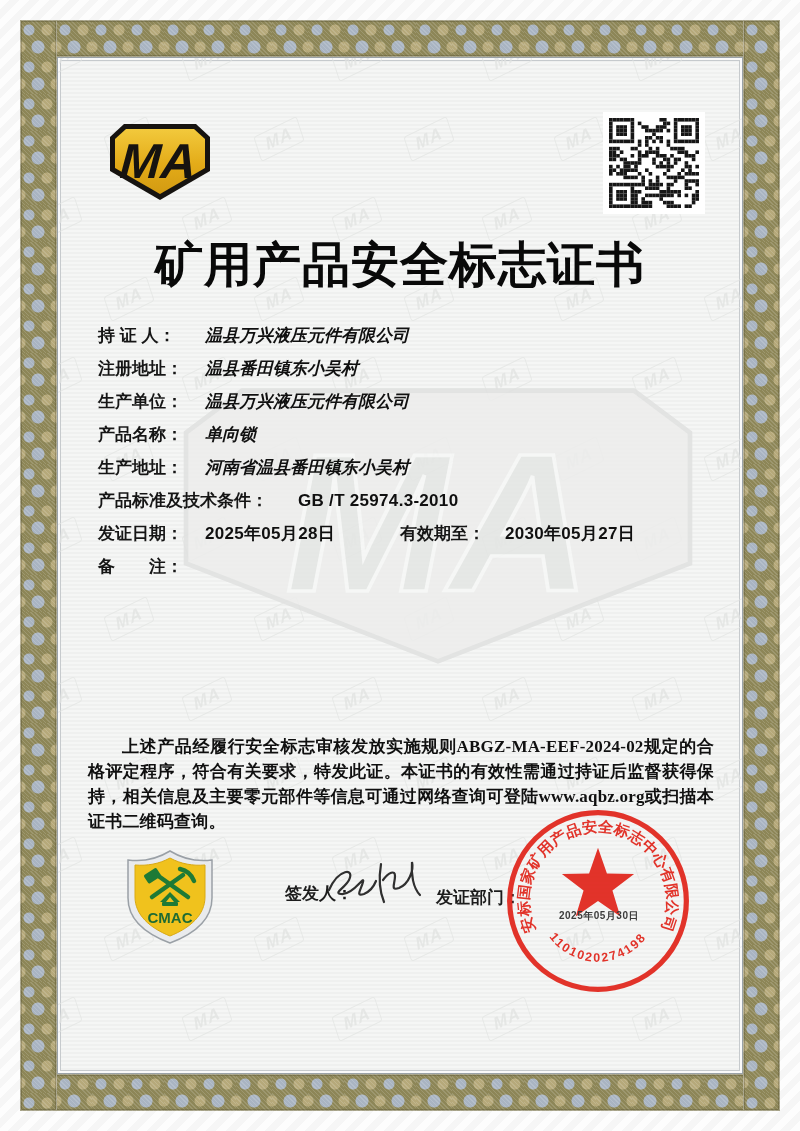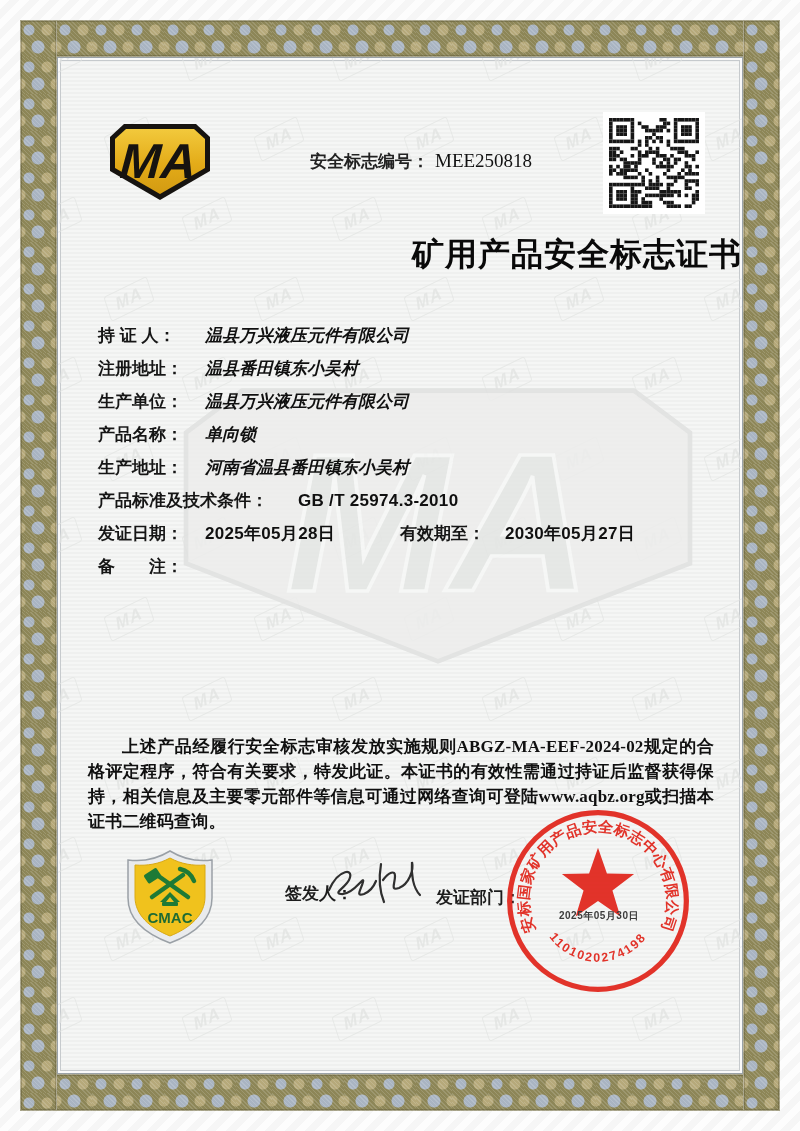--- a/index.html
+++ b/index.html
@@ -36,22 +36,22 @@
       opacity:.75;z-index:0;pointer-events:none;}
   .wm-large{position:absolute;left:100px;top:318px;z-index:0;opacity:.85;pointer-events:none;}
   
   .ma-logo{position:absolute;left:42px;top:63px;z-index:2;}
   .num-line{position:absolute;left:252px;top:92px;z-index:2;font-size:17px;white-space:nowrap;}
   .num-label{font-weight:bold;color:#222;}
   .num-value{font-family:"Liberation Serif",serif;font-size:19px;color:#111;margin-left:6px;}
   .qr{position:absolute;left:545px;top:54px;width:102px;height:102px;background:#fff;
       padding:0;z-index:2;}
   
-  .cert-title{position:absolute;left:0;right:0;top:175px;text-align:right;z-index:2;
-      font-family:Liberation Sans, sans-serif;font-weight:bold;font-size:32px;letter-spacing:1px;color:#090909;}
+  .cert-title{position:absolute;left:0;right:0;top:175px;text-align:center;z-index:2;
+      font-family:Liberation Sans, sans-serif;font-weight:bold;font-size:48px;letter-spacing:1px;color:#090909;}
   
   .fields{position:absolute;left:40px;top:268px;right:20px;z-index:2;}
   .frow{margin-bottom:13px;line-height:20px;font-size:17px;white-space:nowrap;}
   .flabel{display:inline-block;min-width:107px;font-weight:bold;color:#151515;}
   .fvalue{color:#101010;}
   .fvalue.kai{font-family:"Liberation Serif",serif;font-style:italic;font-weight:bold;}
   .fvalue.num{font-family:"Liberation Sans",sans-serif;font-weight:bold;letter-spacing:.3px;}
   
   .statement{position:absolute;left:30px;right:28px;top:676px;z-index:2;
       font-family:"Liberation Serif",serif;font-weight:bold;font-size:17px;line-height:25px;
@@ -154,23 +154,20 @@
             <stop offset="0" stop-color="#f2c93c"></stop>
             <stop offset="0.55" stop-color="#e3ab18"></stop>
             <stop offset="1" stop-color="#d29a12"></stop>
           </linearGradient>
         </defs>
         <polygon points="10,16 24,3 96,3 110,16 110,50 60,79 10,50" fill="#161310"></polygon>
         <polygon points="15,18 26,8 94,8 105,18 105,47 60,73 15,47" fill="url(#gold)"></polygon>
         <text x="61" y="57" text-anchor="middle" font-size="49" font-weight="bold" font-style="italic" font-family="Liberation Sans, sans-serif" fill="#161310" transform="skewX(-4)">MA</text>
       </svg>
 
-      <div class="num-line">
-        <span class="num-label">安全标志编号：</span><span class="num-value">MEE250818</span>
-      </div>
 
       <div class="qr">
         <svg id="qr-svg" width="102" height="102" viewBox="0 0 102 102">
             <rect x="0" y="0" width="102" height="102" fill="#ffffff"></rect>
             <rect x="6.0" y="6.0" width="3.6" height="3.6" fill="#161616"></rect>
             <rect x="9.6" y="6.0" width="3.6" height="3.6" fill="#161616"></rect>
             <rect x="13.2" y="6.0" width="3.6" height="3.6" fill="#161616"></rect>
             <rect x="16.8" y="6.0" width="3.6" height="3.6" fill="#161616"></rect>
             <rect x="20.4" y="6.0" width="3.6" height="3.6" fill="#161616"></rect>
             <rect x="24.0" y="6.0" width="3.6" height="3.6" fill="#161616"></rect>

